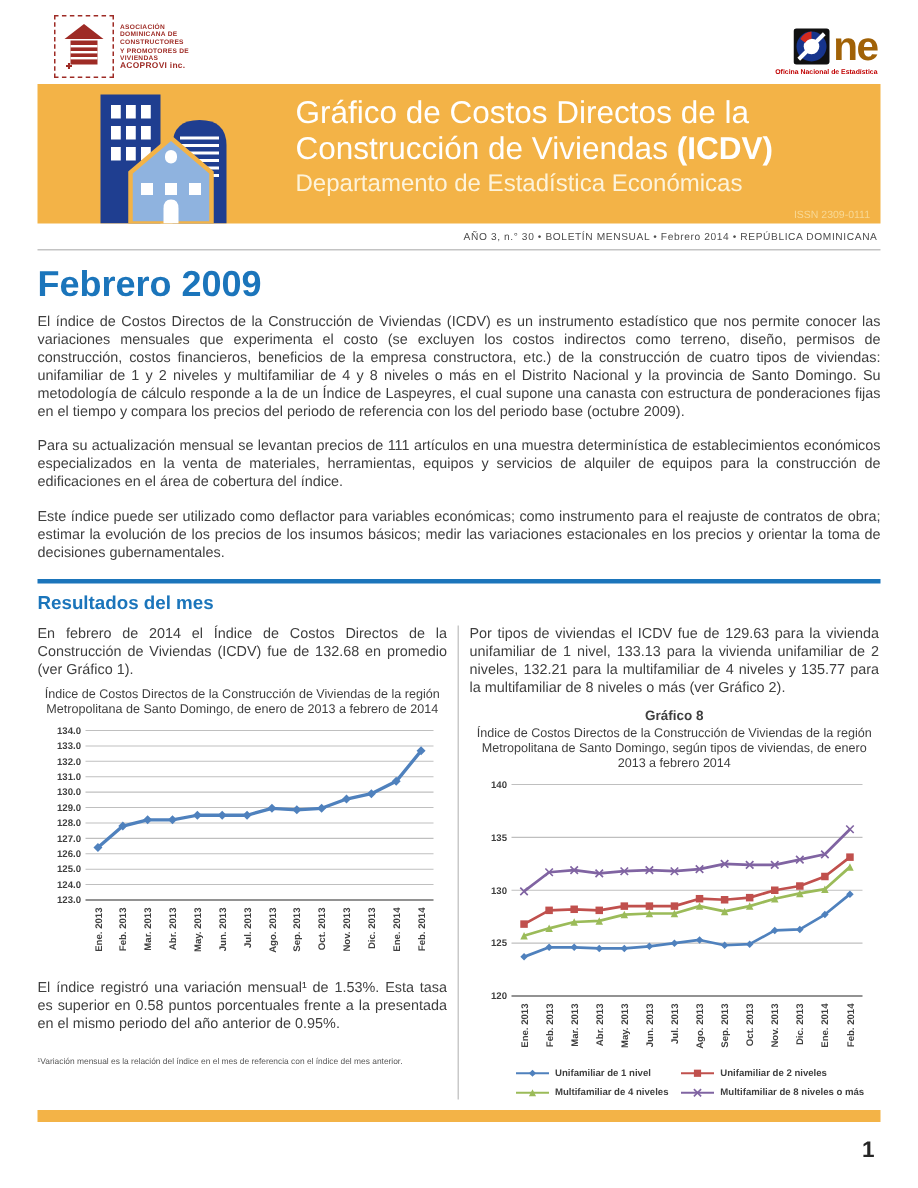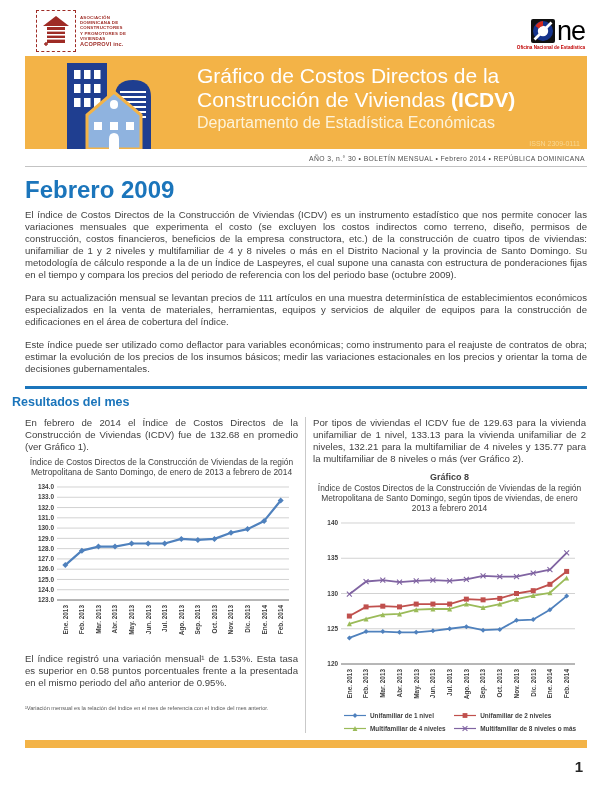--- a/index.html
+++ b/index.html
@@ -8,38 +8,38 @@
     font-family:"Liberation Sans",sans-serif;color:#3f3f3f;overflow:hidden;
   }
   
   .logos{display:flex;justify-content:space-between;align-items:flex-start;padding:10px 27px 2px 36px;height:44px;}
   .acoprovi{display:flex;gap:4px;align-items:flex-start;}
   .acoprovi .icon-box{width:38px;height:40px;border:1px dashed #9e2b25;display:flex;align-items:center;justify-content:center;}
   .acoprovi .txt{display:flex;flex-direction:column;font-size:4.4px;line-height:5.2px;color:#9e2b25;font-weight:bold;letter-spacing:.2px;padding-top:5px;}
   .acoprovi .txt .brand{font-size:5.6px;margin-top:1px;}
   .one{display:flex;flex-direction:column;align-items:flex-end;padding-top:8px;}
   .one .mark{display:flex;align-items:center;}
-  .one .mark .ne{font-size:27px;font-weight:normal;color:#000000;letter-spacing:-1px;line-height:24px;}
+  .one .mark .ne{font-size:27px;font-weight:bold;color:#a16207;letter-spacing:-1px;line-height:24px;}
   .one .tagline{font-size:4.6px;color:#c00000;font-weight:bold;margin-top:1px;}
   
   .banner{position:relative;margin:0 25px;height:93px;background:#f3b347;}
   .banner .buildings{position:absolute;left:28px;bottom:0;}
   .banner .text{position:absolute;left:172px;top:8px;color:#fff;}
   .banner .title{font-size:21px;line-height:23.5px;}
   .banner .title b{font-weight:bold;}
   .banner .subtitle{font-size:16px;line-height:20px;margin-top:2px;color:#fdf3da;}
   .banner .issn{position:absolute;right:7px;bottom:2px;font-size:7px;color:#f8d894;}
   
   .meta{margin:0 25px;text-align:right;font-size:6.8px;color:#4d4d4d;letter-spacing:.4px;
         padding:6px 2px 4px 0;border-bottom:1px solid #c3c3c3;}
   
   h1.month{margin:9px 25px 5px;font-size:24px;color:#1b75bb;font-weight:bold;}
   .intro p{margin:0 25px 11px;font-size:9.6px;line-height:12px;text-align:justify;}
   .blue-rule{height:2.5px;background:#1b75bb;margin:1px 25px 6px;}
-  h2.results{margin:0 12px 8px;font-size:12.5px;color:#1b75bb;font-weight:bold;}
+  h2.results{margin:0 25px 8px;font-size:12.5px;color:#1b75bb;font-weight:bold;}
   
   .columns{display:flex;margin:0 25px;}
   .col{width:273px;}
   .col.left{padding-right:7px;}
   .col.right{padding-left:7px;}
   .v-divider{width:1px;background:#c9c9c9;}
   .col p{margin:0 0 4px;font-size:9.6px;line-height:12px;text-align:justify;}
   .chart-title{font-size:9px;font-weight:bold;text-align:center;margin-top:7px;}
   .chart-subtitle{font-size:8.4px;line-height:10px;text-align:center;margin:1px 4px 4px;}
   .chart-svg{display:block;margin:0 auto;}

